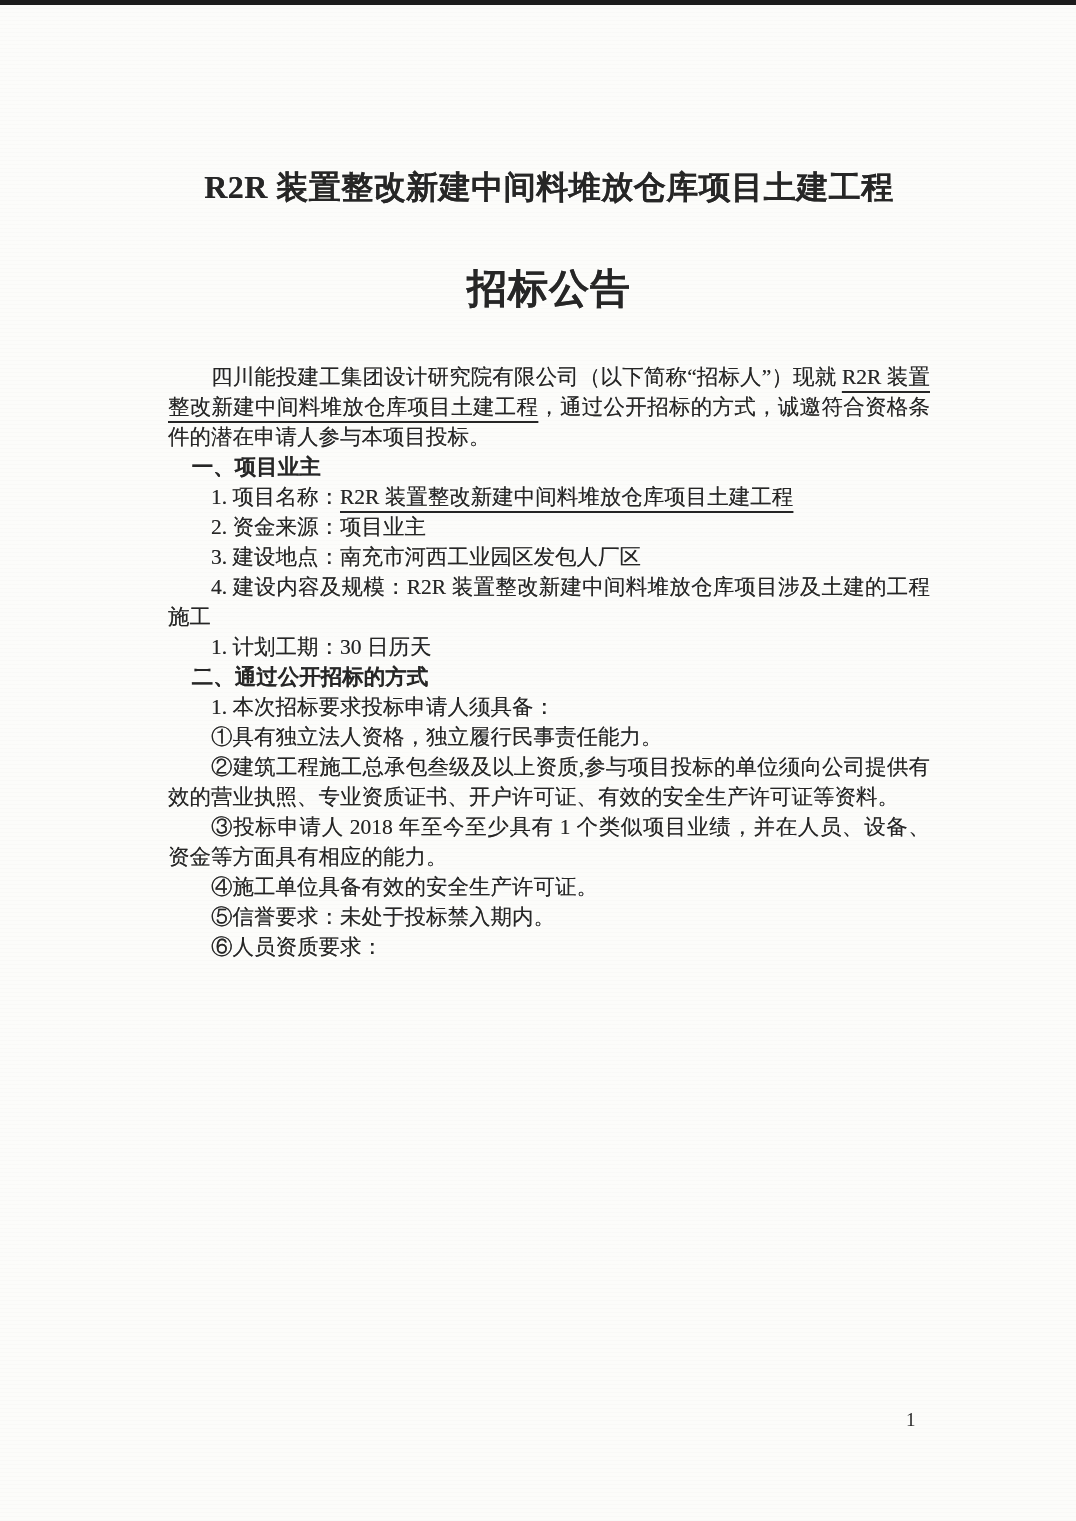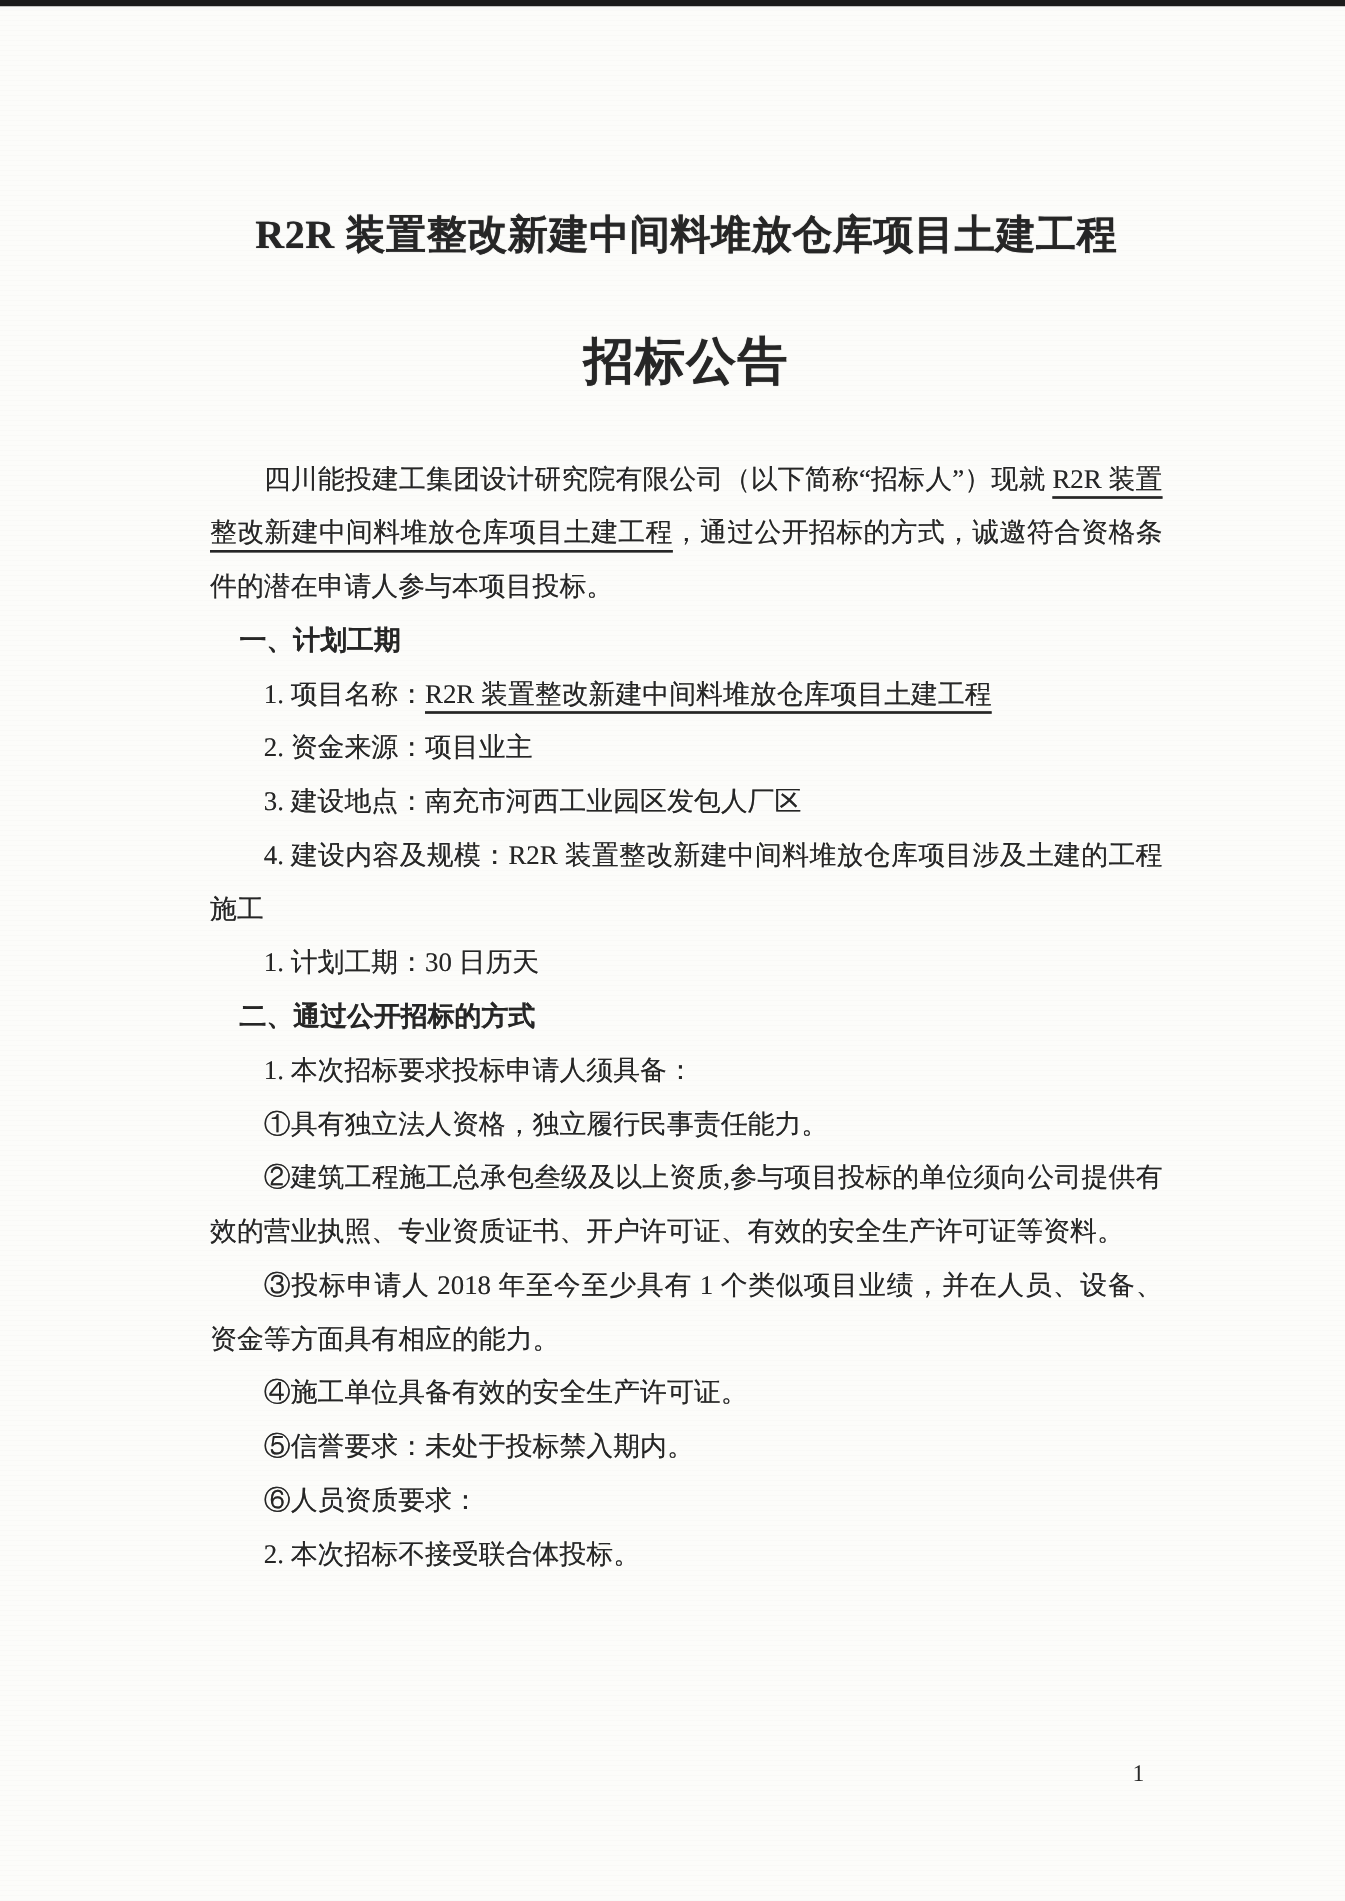--- a/index.html
+++ b/index.html
@@ -47,21 +47,21 @@
     text-align: center;
     font-size: 40px;
     line-height: 42px;
     font-weight: 700;
     letter-spacing: 1px;
     text-shadow: 0 0 0.6px rgba(20,20,20,0.7);
   }
   .doc-body {
     margin-top: 52px;
     font-size: 21.5px;
-    line-height: 43px;
+    line-height: 30px;
     text-align: justify;
     text-shadow: 0 0 0.4px rgba(30,30,30,0.55);
   }
   .doc-body p {
     margin: 0;
     padding: 0;
   }
   .indent-2 { text-indent: 2em; }
   .section-heading {
     text-indent: 1.1em;
@@ -91,21 +91,21 @@
   <div class="content">
 
     <h1 class="doc-title">R2R 装置整改新建中间料堆放仓库项目土建工程</h1>
 
     <h2 class="doc-subtitle">招标公告</h2>
 
     <div class="doc-body">
 
       <p class="indent-2"><span>四川能投建工集团设计研究院有限公司（以下简称“招标人”）现就 </span><span class="u">R2R 装置整改新建中间料堆放仓库项目土建工程</span><span>，通过公开招标的方式，诚邀符合资格条件的潜在申请人参与本项目投标。</span></p>
 
-      <p class="section-heading">一、计划工期</p>
+      <p class="section-heading">一、项目业主</p>
 
       <p class="indent-2"><span>1. 项目名称：</span><span class="u">R2R 装置整改新建中间料堆放仓库项目土建工程</span></p>
 
       <p class="indent-2">2. 资金来源：项目业主</p>
 
       <p class="indent-2">3. 建设地点：南充市河西工业园区发包人厂区</p>
 
       <p class="indent-2">4. 建设内容及规模：R2R 装置整改新建中间料堆放仓库项目涉及土建的工程施工</p>
 
       <p class="indent-2">1. 计划工期：30 日历天</p>
@@ -121,20 +121,19 @@
 
       <p class="indent-2">③投标申请人 2018 年至今至少具有 1 个类似项目业绩，并在人员、设备、资金等方面具有相应的能力。</p>
 
       <p class="indent-2">④施工单位具备有效的安全生产许可证。</p>
 
       <p class="indent-2">⑤信誉要求：未处于投标禁入期内。</p>
 
       <p class="indent-2">⑥人员资质要求：</p>
 
 
-      <p class="indent-2">2. 本次招标不接受联合体投标。</p>
 
     </div>
   </div>
 
   <div class="page-number">1</div>
 
 </div>
 
 </body></html>

